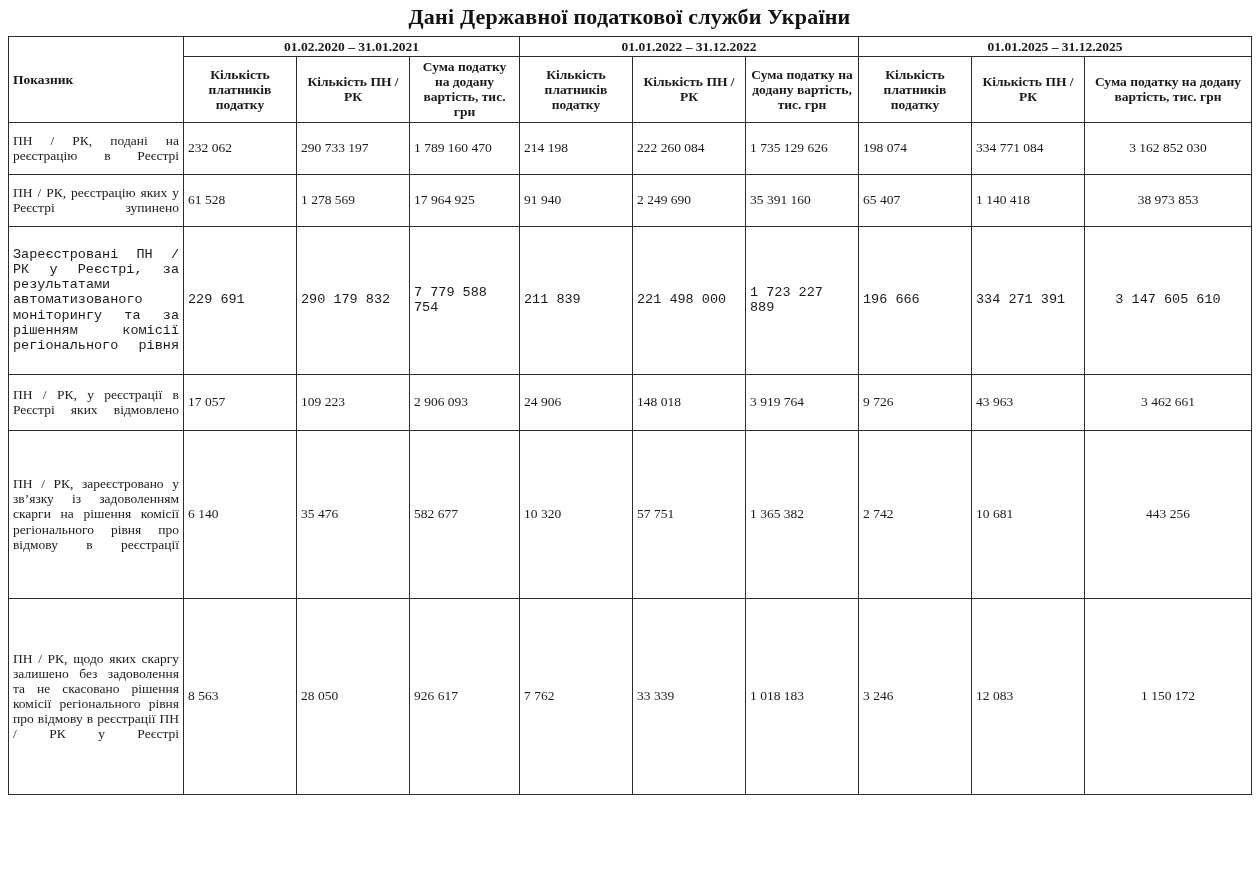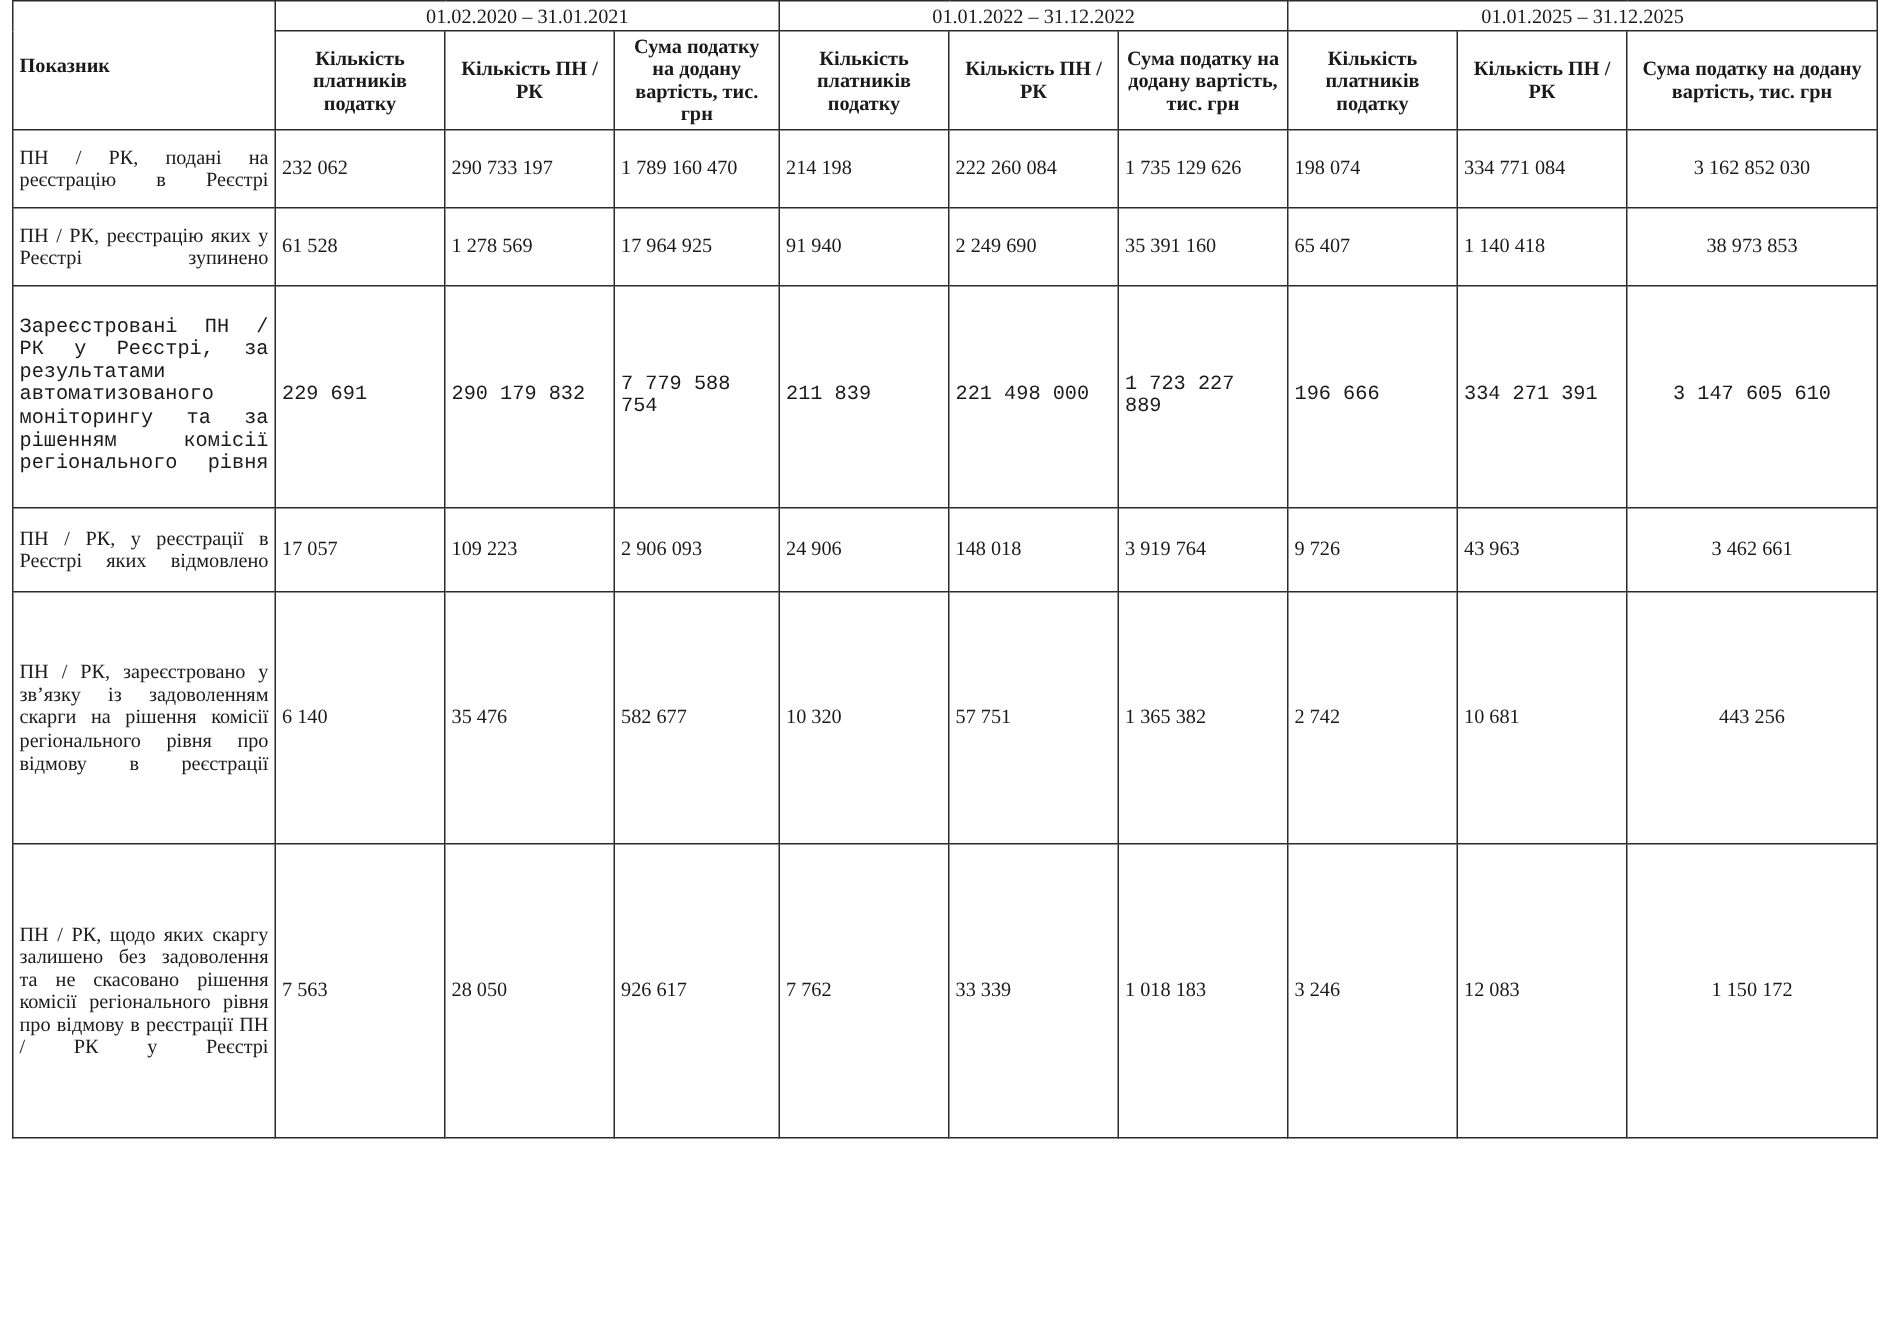--- a/index.html
+++ b/index.html
@@ -46,21 +46,21 @@
     line-height: 1.12;
   }
   th.head-indicator {
     font-weight: bold;
     text-align: left;
     vertical-align: top;
     padding-top: 8px;
     font-size: 15px;
   }
   th.period {
-    font-weight: normal;
+    font-weight: bold;
     text-align: center;
     font-size: 15.5px;
     padding: 6px 2px;
   }
   th.sub {
     font-weight: bold;
     text-align: center;
     font-size: 14px;
     line-height: 1.15;
     padding: 4px 3px;
@@ -101,20 +101,21 @@
   .r-tall-3 { height: 148px; font-family: Liberation Mono, monospace; }
   .r-tall-4 { height: 56px; }
   .r-tall-5 { height: 168px; }
   .r-tall-6 { height: 196px; }
 </style>
 </head>
 <body>
 
 <div class="page">
 
+  <h1 class="doc-title">Дані Державної податкової служби України</h1>
 
   <table class="data-table">
     <colgroup>
       <col class="c0">
         <col class="c1">
         <col class="c2">
         <col class="c3">
       <col class="c4">
         <col class="c5">
         <col class="c6">
@@ -197,21 +198,21 @@
         <td class="num">582 677</td>
         <td class="num">10 320</td>
         <td class="num">57 751</td>
         <td class="num">1 365 382</td>
         <td class="num">2 742</td>
         <td class="num">10 681</td>
         <td class="num-wide">443 256</td>
       </tr>
       <tr class="r-tall-6">
         <td class="row-label">ПН / РК, щодо яких скаргу залишено без задоволення та не скасовано рішення комісії регіонального рівня про відмову в реєстрації ПН / РК у Реєстрі</td>
-        <td class="num">7 563</td>
+        <td class="num">8 563</td>
         <td class="num">28 050</td>
         <td class="num">926 617</td>
         <td class="num">7 762</td>
         <td class="num">33 339</td>
         <td class="num">1 018 183</td>
         <td class="num">3 246</td>
         <td class="num">12 083</td>
         <td class="num-wide">1 150 172</td>
       </tr>
     </tbody>

